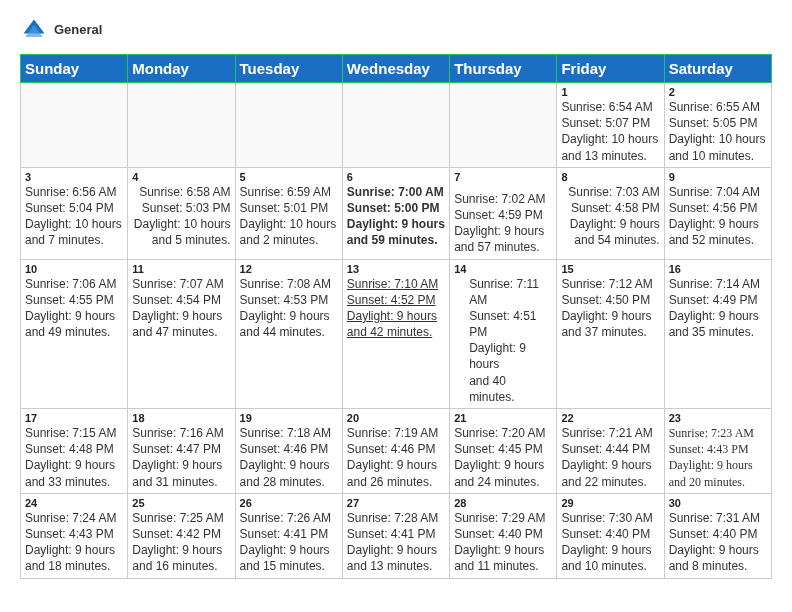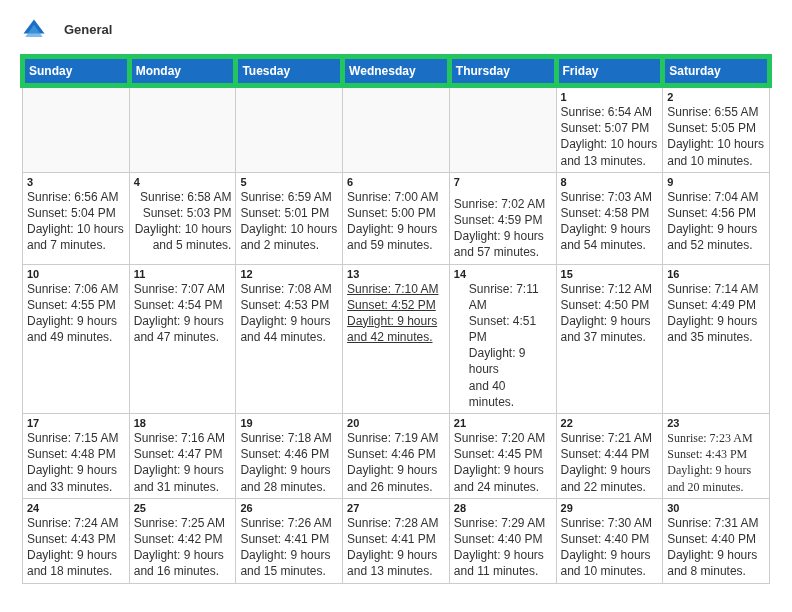--- a/index.html
+++ b/index.html
@@ -17,21 +17,21 @@
     }
     .header {
       display: flex;
       justify-content: space-between;
       align-items: flex-start;
       margin-bottom: 10px;
     }
     .logo {
       display: flex;
       align-items: center;
-      gap: 16px;
+      gap: 6px;
     }
     .logo-text {
       font-size: 13px;
       font-weight: bold;
       color: #333;
       line-height: 1.2;
     }
     .logo-blue { color: #1a6fc4; }
     .logo-icon {
       width: 28px;
@@ -50,25 +50,25 @@
       color: #444;
     }
     .calendar {
       width: 100%;
       border-collapse: collapse;
       table-layout: fixed;
     }
     .calendar th {
       background: #1a6fc4;
       color: #fff;
-      font-size: 12px;
+      font-size: 15px;
       font-weight: bold;
       padding: 5px 4px;
       text-align: left;
-      border: 5px solid #22c55e;
+      border: 1px solid #22c55e;
     }
     .calendar td {
       border: 1px solid #ccc;
       vertical-align: top;
       padding: 3px 4px;
       font-size: 9px;
       color: #333;
       background: #fff;
       height: 80px;
     }
@@ -160,35 +160,35 @@
           </td>
           <td>
             <span class="day-num">5</span>
             <div class="day-info" style="white-space: pre-line;">Sunrise: 6:59 AM
 Sunset: 5:01 PM
 Daylight: 10 hours
 and 2 minutes.</div>
           </td>
           <td>
             <span class="day-num">6</span>
-            <div class="day-info" style="white-space: pre-line;">Sunrise: 7:00 AM
+            <div class="day-info" style="white-space: pre-line; font-weight: bold;">Sunrise: 7:00 AM
 Sunset: 5:00 PM
 Daylight: 9 hours
 and 59 minutes.</div>
           </td>
           <td>
             <span class="day-num">7</span>
             <div class="day-info" style="white-space: pre-line; margin-top: 8px;">Sunrise: 7:02 AM
 Sunset: 4:59 PM
 Daylight: 9 hours
 and 57 minutes.</div>
           </td>
           <td>
             <span class="day-num">8</span>
-            <div class="day-info" style="white-space: pre-line;">Sunrise: 7:03 AM
+            <div class="day-info" style="white-space: pre-line; text-align: right;">Sunrise: 7:03 AM
 Sunset: 4:58 PM
 Daylight: 9 hours
 and 54 minutes.</div>
           </td>
           <td>
             <span class="day-num">9</span>
             <div class="day-info" style="white-space: pre-line;">Sunrise: 7:04 AM
 Sunset: 4:56 PM
 Daylight: 9 hours
 and 52 minutes.</div>

